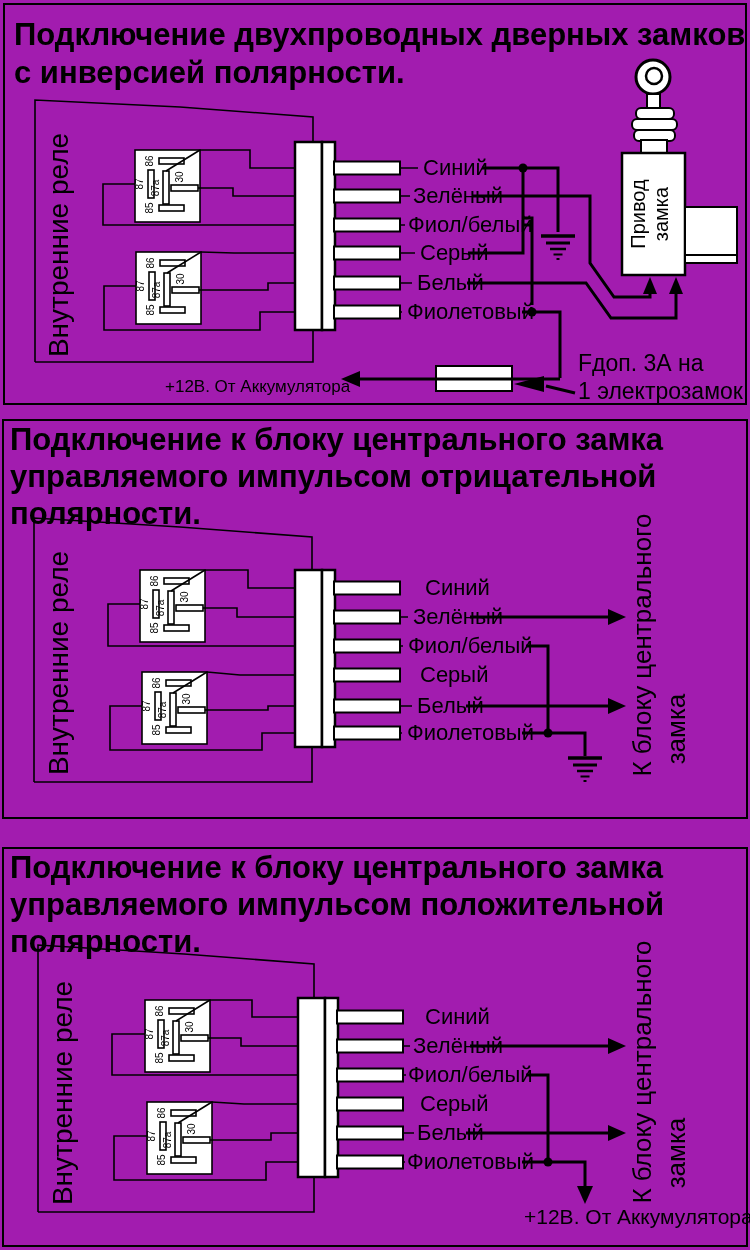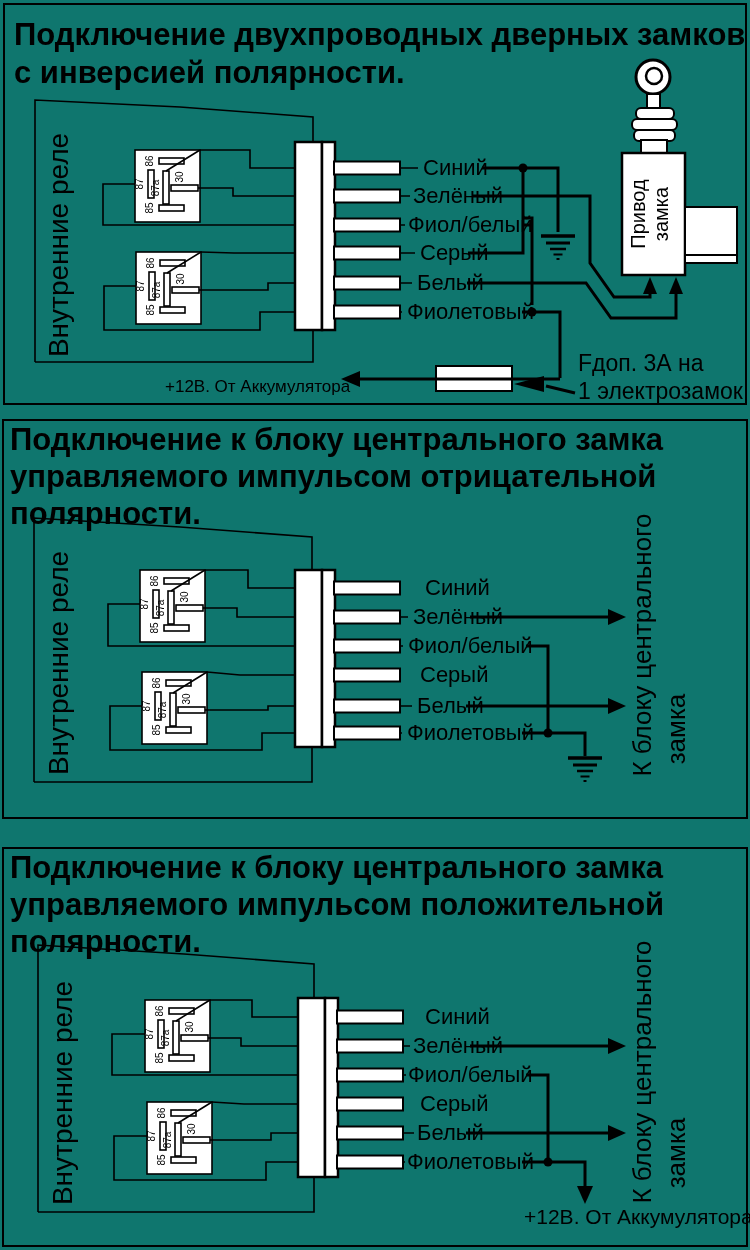--- a/index.html
+++ b/index.html
@@ -1,16 +1,16 @@
 <!DOCTYPE html>
 <html><head>
 <meta charset="utf-8">
 <style>
   html,body{margin:0;padding:0;background:#ffffff;}
-  #stage{position:relative;width:750px;height:1250px;background:#0f766e;}
+  #stage{position:relative;width:750px;height:1250px;background:#a21caf;}
   svg{display:block;}
   svg text{font-family:"Liberation Sans","DejaVu Sans",sans-serif;fill:#000;}
   .title{font-size:31px;font-weight:bold;}
   .wirelbl{font-size:22px;}
   .vbox{font-size:28px;}
   .vdest{font-size:26px;}
   .pinlbl{font-size:10px;}
   .act{font-size:20px;}
   .bat1{font-size:17px;}
   .bat3{font-size:21px;}

